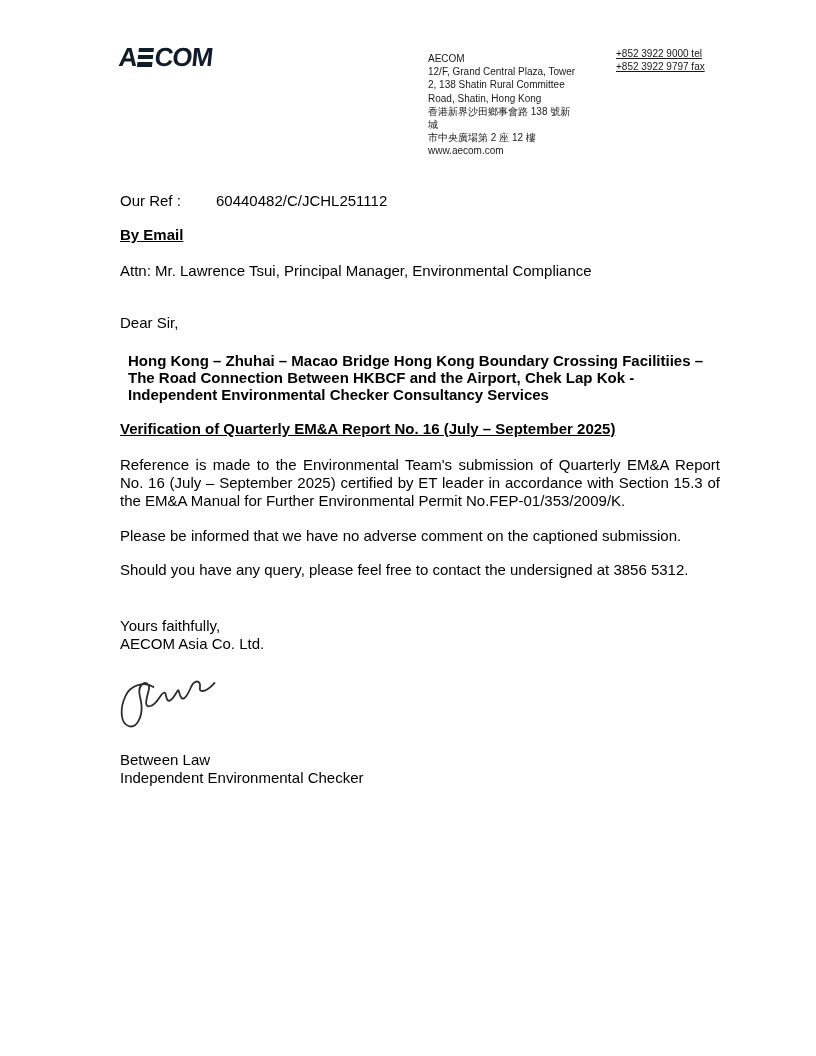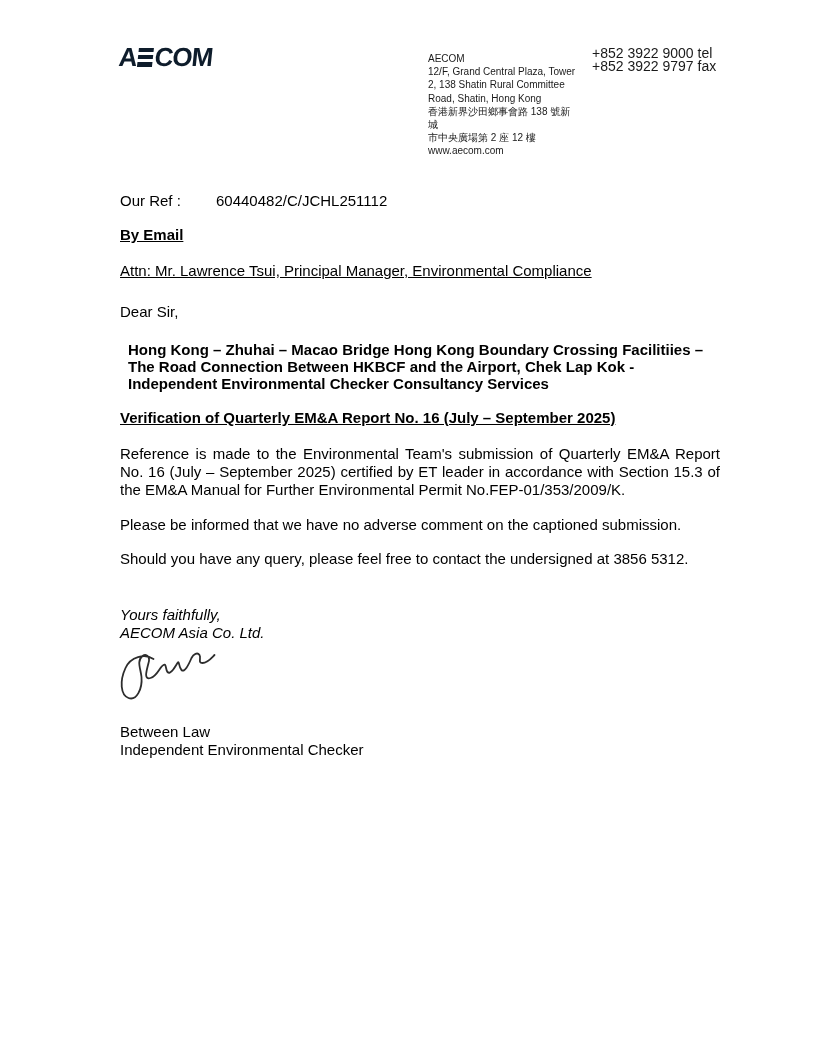--- a/index.html
+++ b/index.html
@@ -44,50 +44,51 @@
     position: absolute;
     left: 428px;
     top: 52px;
     width: 152px;
     font-size: 10px;
     line-height: 13.2px;
     color: #1a1a1a;
   }
   .contact-block {
     position: absolute;
-    left: 592px;
+    left: 616px;
     top: 47px;
-    font-size: 14px;
+    font-size: 10px;
     line-height: 13.2px;
     color: #1a1a1a;
+    text-decoration: underline;
   }
 
   
   .content {
     position: absolute;
     left: 120px;
     top: 192px;
     width: 600px;
     font-size: 15px;
     line-height: 17px;
   }
   .ref-line { margin-bottom: 17px; }
   .ref-label { display: inline-block; width: 96px; }
   .delivery { font-weight: bold; text-decoration: underline; margin-bottom: 19px; }
   .recipient { line-height: 16px; margin-bottom: 14px; }
-  .attn { text-decoration: underline; margin-bottom: 24px; }
+  .attn { margin-bottom: 35px; }
   .date-line { margin-bottom: 33px; }
   .salutation { margin-bottom: 21px; }
   .subject { font-weight: bold; line-height: 17px; margin-bottom: 17px; margin-left: 8px; }
   .subject2 { font-weight: bold; text-decoration: underline; margin-bottom: 19px; }
   .para { line-height: 18px; margin-bottom: 17px; }
   .para.justified { text-align: justify; }
   .para.p2 { margin-bottom: 16px; }
   .para.p3 { margin-bottom: 38px; }
-  .closing { line-height: 18px; margin-bottom: 2px; font-style: italic; }
+  .closing { line-height: 18px; margin-bottom: 19px; }
   .signature-wrap { height: 58px; margin-bottom: 21px; margin-left: -4px; }
   .signer { line-height: 17.5px; }
 </style>
 </head>
 <body>
 
 <div class="page">
 
   <div class="logo">
     <span class="logo-letter">A</span>

